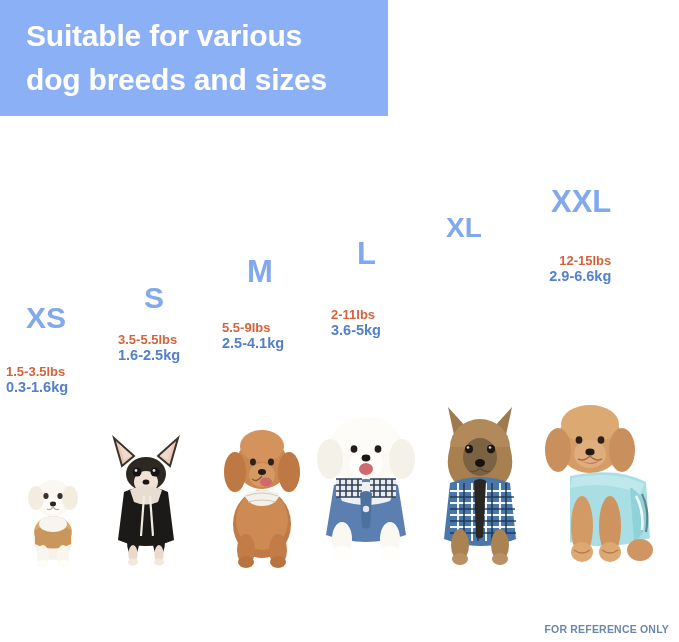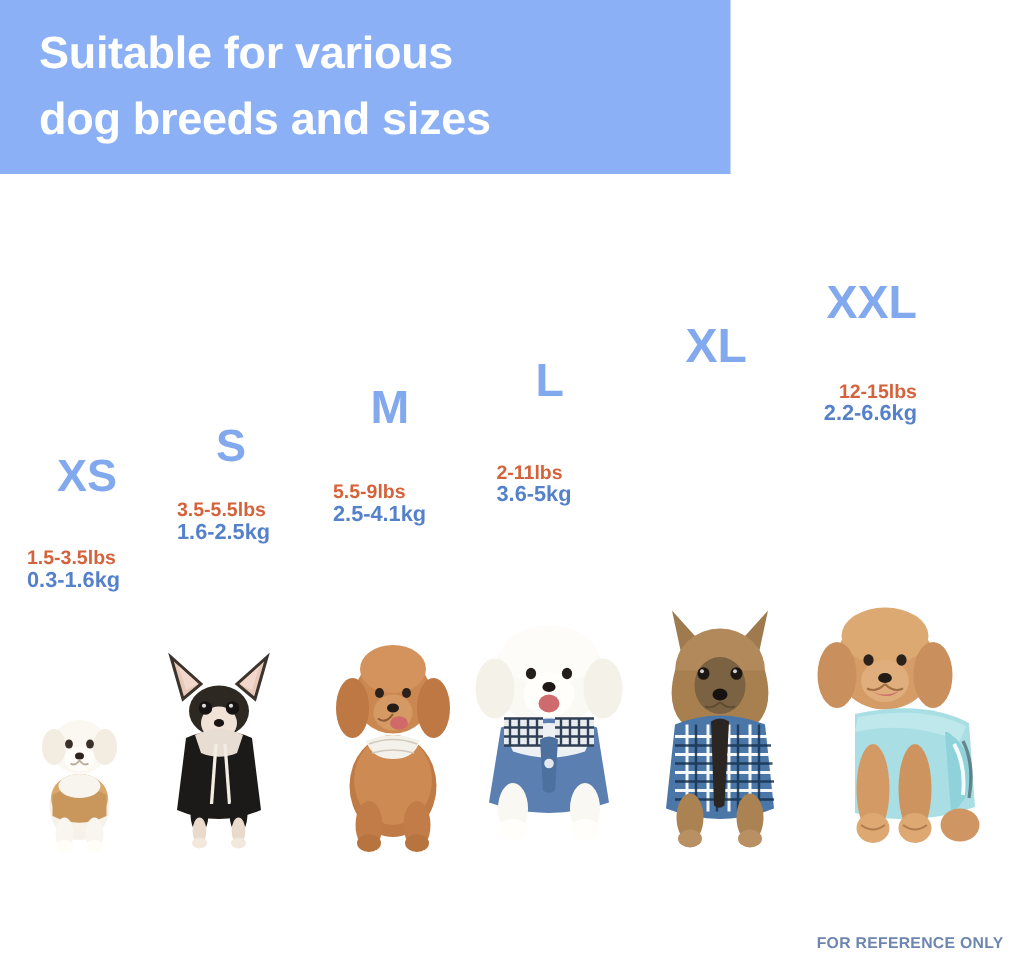--- a/index.html
+++ b/index.html
@@ -8,21 +8,21 @@
     width: 679px; height: 642px;
     background: #ffffff;
     font-family: "Liberation Sans", sans-serif;
     overflow: hidden;
   }
   #page { position: relative; width: 679px; height: 642px; background: #fff; }
 
   
   .banner {
     position: absolute; left: 0; top: 0;
-    width: 487px; height: 116px;
+    width: 388px; height: 116px;
     background: #8cb0f5;
     padding: 14px 0 0 26px;
   }
   .banner-line {
     color: #ffffff;
     font-size: 30px;
     font-weight: bold;
     line-height: 1.48;
     letter-spacing: -0.2px;
     white-space: nowrap;
@@ -58,21 +58,21 @@
 </head>
 <body>
 
 <div id="page">
 
   <div class="banner">
     <div class="banner-line">Suitable for various</div>
     <div class="banner-line">dog breeds and sizes</div>
   </div>
 
-  <div class="size-col" style="left:18px; top:303px;">
+  <div class="size-col" style="left:6px; top:303px;">
     <div class="size-label" style="font-size:30px; margin-left:20px;">XS</div>
     <div class="weights" style="margin-top:31px;">
       <div class="w-lbs">1.5-3.5lbs</div>
       <div class="w-kg">0.3-1.6kg</div>
     </div>
   </div>
 
   <div class="size-col" style="left:118px; top:283px;">
     <div class="size-label" style="font-size:30px; margin-left:26px;">S</div>
     <div class="weights" style="margin-top:19px;">
@@ -91,28 +91,28 @@
 
   <div class="size-col" style="left:331px; top:238px;">
     <div class="size-label" style="font-size:31px; margin-left:26px;">L</div>
     <div class="weights" style="margin-top:38px;">
       <div class="w-lbs">2-11lbs</div>
       <div class="w-kg">3.6-5kg</div>
     </div>
   </div>
 
   <div class="size-col" style="left:430px; top:214px;">
-    <div class="size-label" style="font-size:32px; margin-left:27px;">XL</div>
+    <div class="size-label" style="font-size:28px; margin-left:16px;">XL</div>
   </div>
 
   <div class="size-col" style="left:548px; top:186px;text-align:right;">
     <div class="size-label" style="font-size:31px; margin-left:3px;">XXL</div>
     <div class="weights" style="margin-top:36px;">
       <div class="w-lbs">12-15lbs</div>
-      <div class="w-kg">2.2-6.6kg</div>
+      <div class="w-kg">2.9-6.6kg</div>
     </div>
   </div>
 
   <div id="dogs-layer">
 
     <svg class="dog" style="left:22px;" width="62" height="110" viewBox="0 0 62 110">
       <g>
         <ellipse cx="31" cy="78" rx="20" ry="22" fill="#f6f2ea"></ellipse>
         <ellipse cx="31" cy="72" rx="19" ry="16" fill="#d9a86a"></ellipse>
         <path d="M13 70 q18 -10 36 0 l0 14 q-18 9 -36 0 z" fill="#c9975c"></path>

